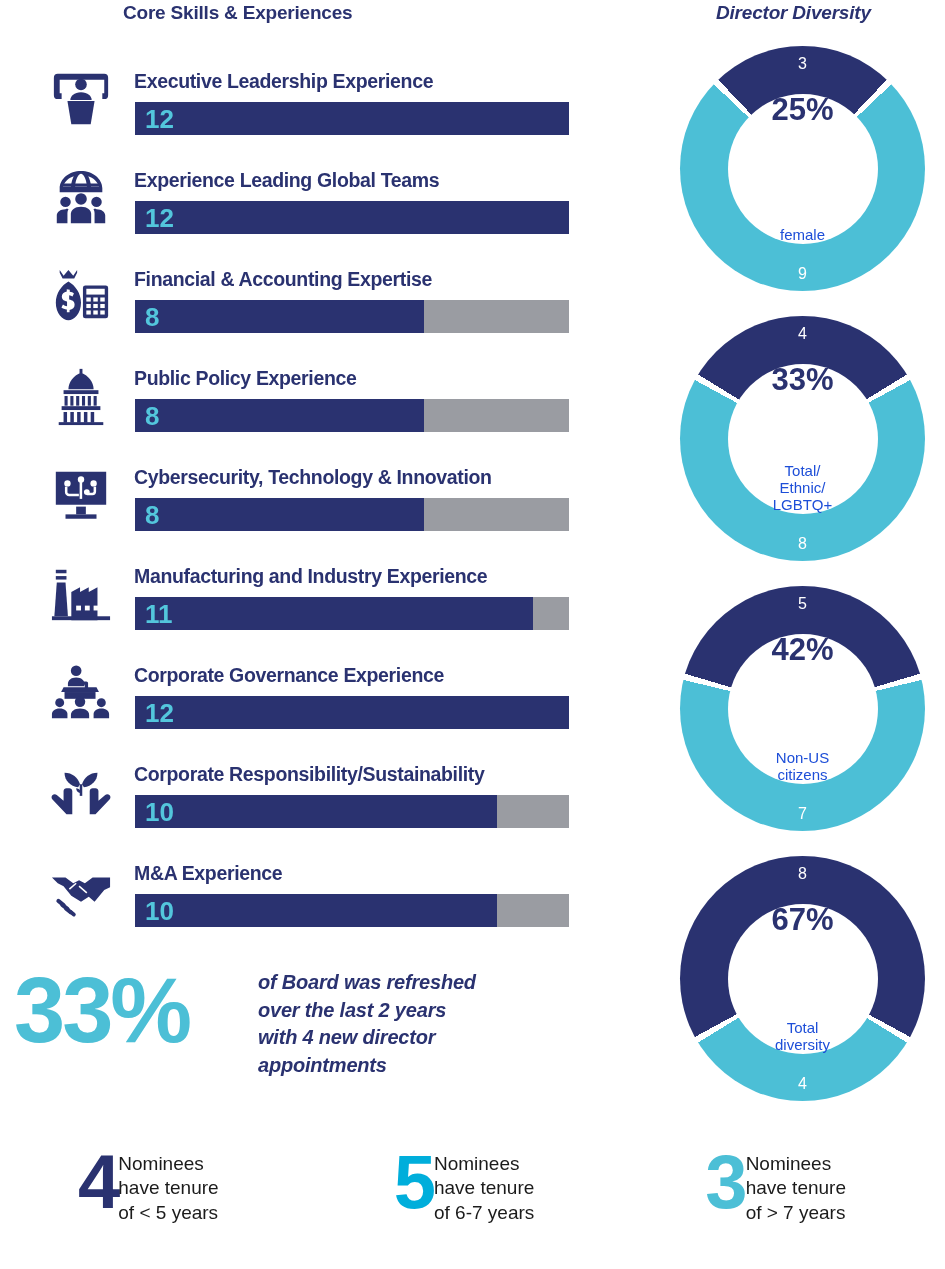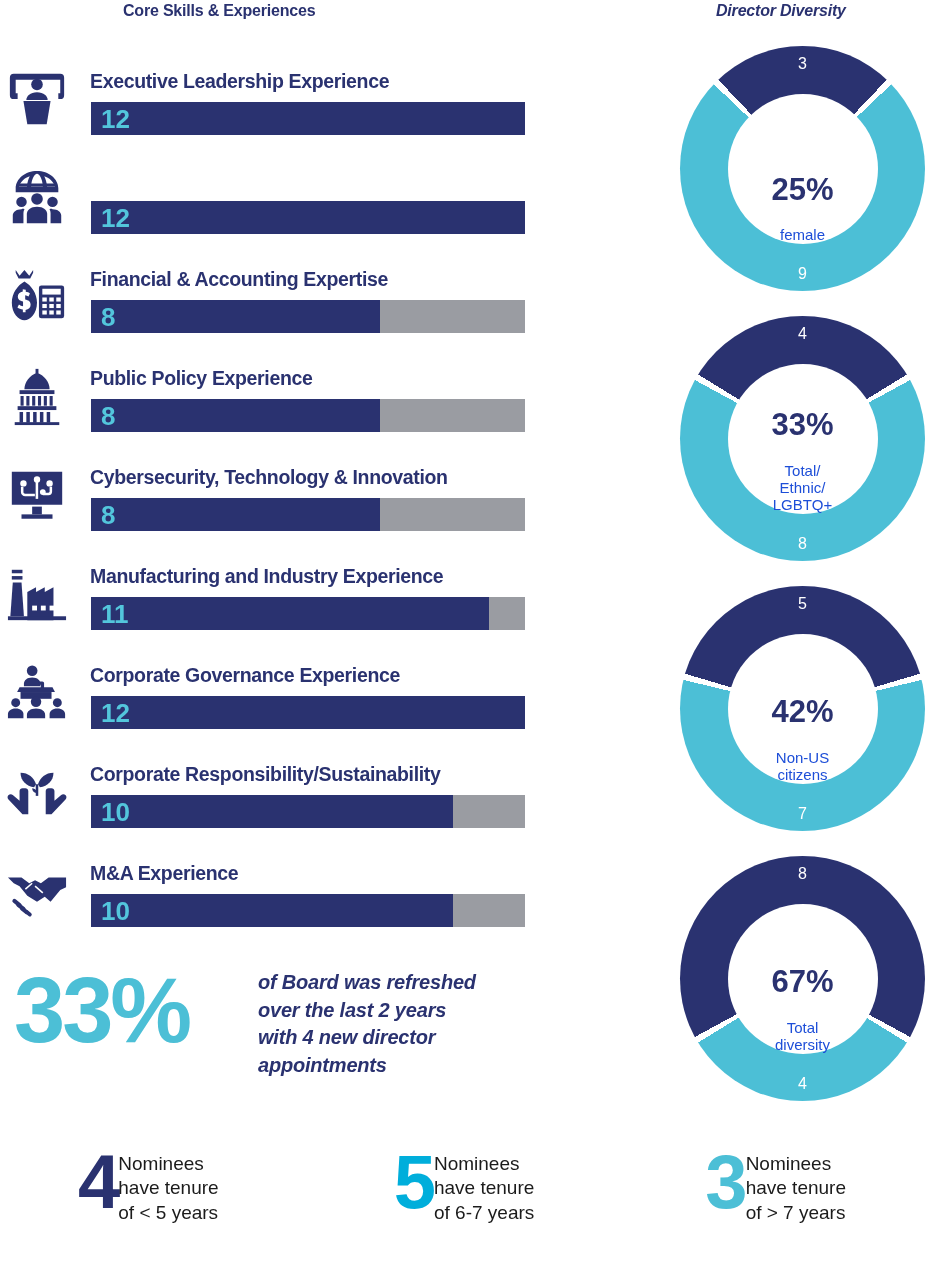--- a/index.html
+++ b/index.html
@@ -7,32 +7,32 @@
     width: 945px; height: 1269px;
     background: #ffffff;
     font-family: "Liberation Sans", sans-serif;
     overflow: hidden;
   }
   .page { position: relative; width: 945px; height: 1269px; }
 
   
   .col-title {
     position: absolute;
-    font-size: 16px;
+    font-size: 19px;
     font-weight: bold;
     color: #2A3270;
     letter-spacing: -0.2px;
     white-space: nowrap;
   }
   #skills-title { left: 123px; top: 2px; }
   #diversity-title { left: 716px; top: 2px; font-style: italic; }
 
   
   #skills-list { position: absolute; left: 0; top: 62px; width: 600px; }
-  .skill-row { position: relative; height: 99px; }
+  .skill-row { position: relative; height: 99px; margin-left: 44px; }
   .skill-icon {
     position: absolute; left: 4px; top: 4px;
     width: 66px; height: 66px;
     display: flex; align-items: center; justify-content: center;
   }
   .skill-icon svg { display: block; }
   .skill-label {
     position: absolute; left: 90px; top: 8px;
     font-size: 19.5px; font-weight: bold; color: #2A3270;
     letter-spacing: -0.35px; white-space: nowrap;
@@ -68,21 +68,21 @@
 
   
   #donuts { position: absolute; left: 660px; top: 46px; width: 285px; }
   .donut-wrap { position: relative; width: 245px; height: 245px; margin: 0 auto 25px auto; }
   .donut-ring { position: absolute; inset: 0; border-radius: 50%; }
   .donut-hole {
     position: absolute; left: 50%; top: 50%;
     width: 150px; height: 150px; margin: -75px 0 0 -75px;
     background: #fff; border-radius: 50%;
     display: flex; flex-direction: column;
-    align-items: center; justify-content: flex-end;
+    align-items: center; justify-content: space-between;
   }
   .donut-pct { font-size: 31px; font-weight: bold; color: #2A3270; line-height: 1.05; }
   .donut-sub { font-size: 15px; color: #1d4ed8; line-height: 1.15; text-align: center; margin-top: 20px; }
   .donut-num {
     position: absolute; left: 0; width: 100%;
     text-align: center; font-size: 16px; color: #ffffff;
   }
   .donut-num.top { top: 9px; }
   .donut-num.bottom { bottom: 8px; }
 
@@ -135,20 +135,21 @@
     <path d="M32 4C20 4 10 12 10 22v4h44v-4C54 12 44 4 32 4zm0 3c2.6 0 5.4 5 6.1 13H25.9C26.6 12 29.4 7 32 7zM13.4 20c1.8-5 6-8.9 11.1-10.5C23 12.3 22 16 21.6 20zm29 0c-.4-4-1.4-7.7-2.9-10.5 5.1 1.6 9.3 5.5 11.1 10.5z"></path>
     <rect x="11" y="17" width="42" height="3.2" rx="1.6"></rect>
     <circle cx="32" cy="33" r="6"></circle>
     <circle cx="16" cy="36" r="5.4"></circle>
     <circle cx="48" cy="36" r="5.4"></circle>
     <path d="M32 41c-6.6 0-10.5 3.6-10.5 7.6V58h21v-9.4C42.5 44.6 38.6 41 32 41z"></path>
     <path d="M16 43.5c-5.6 0-9 3-9 6.5V58h11V47.6c0-1.5.4-2.9 1.1-4.1-1-.4-2-.5-3.1 0z"></path>
     <path d="M48 43.5c-1.1-.5-2.1-.4-3.1 0 .7 1.2 1.1 2.6 1.1 4.1V58h11v-8c0-3.5-3.4-6.5-9-6.5z"></path>
   </svg>
         </div>
+     <div class="skill-label">Experience Leading Global Teams</div>
      <div class="bar-track">
        <div class="bar-fill" style="width:100%"></div>
        <div class="bar-value">12</div>
      </div>
       </div>
       <div class="skill-row">
         <div class="skill-icon">
           <svg width="62" height="62" viewBox="0 0 64 64" fill="#2A3270">
     <path d="M10 4l4 6 5-6 5 6 4-6v3l-3 6H13l-3-6z"></path>
     <path d="M19 16c-7 4-13 12-13 22 0 11 7 18 13 18s13-7 13-18c0-10-6-18-13-22zm1.4 8.5v2.2c1.8.2 3.2.8 4.3 1.6l-1.5 3.1c-1-.7-2.1-1.2-3.4-1.3v4.6c3.2.8 5.6 1.9 5.6 5.3 0 2.9-2 4.9-5.2 5.4v2.3h-2.8V45c-2.3-.2-4.2-1-5.6-2.1l1.6-3.2c1.2 1 2.6 1.6 4.2 1.8v-4.8c-3.1-.8-5.4-1.9-5.4-5.2 0-2.8 2-4.8 5.1-5.3v-2.2z"></path>

